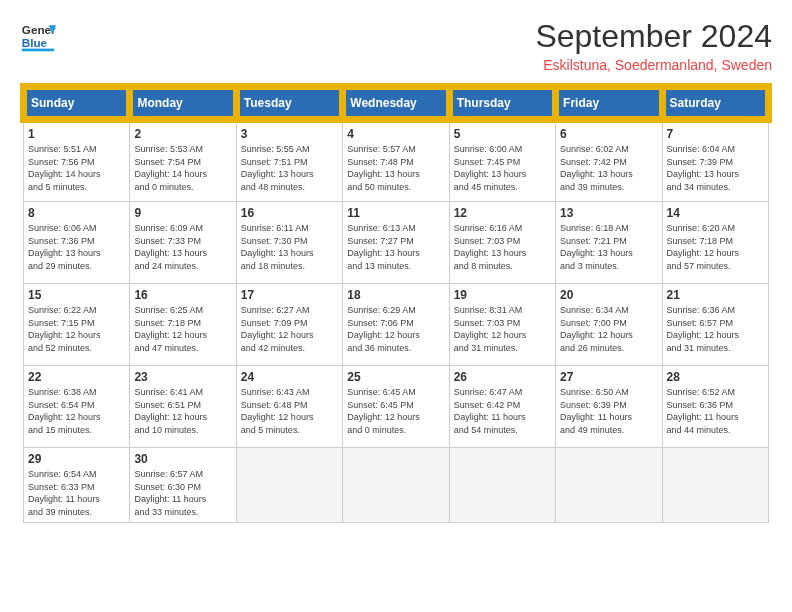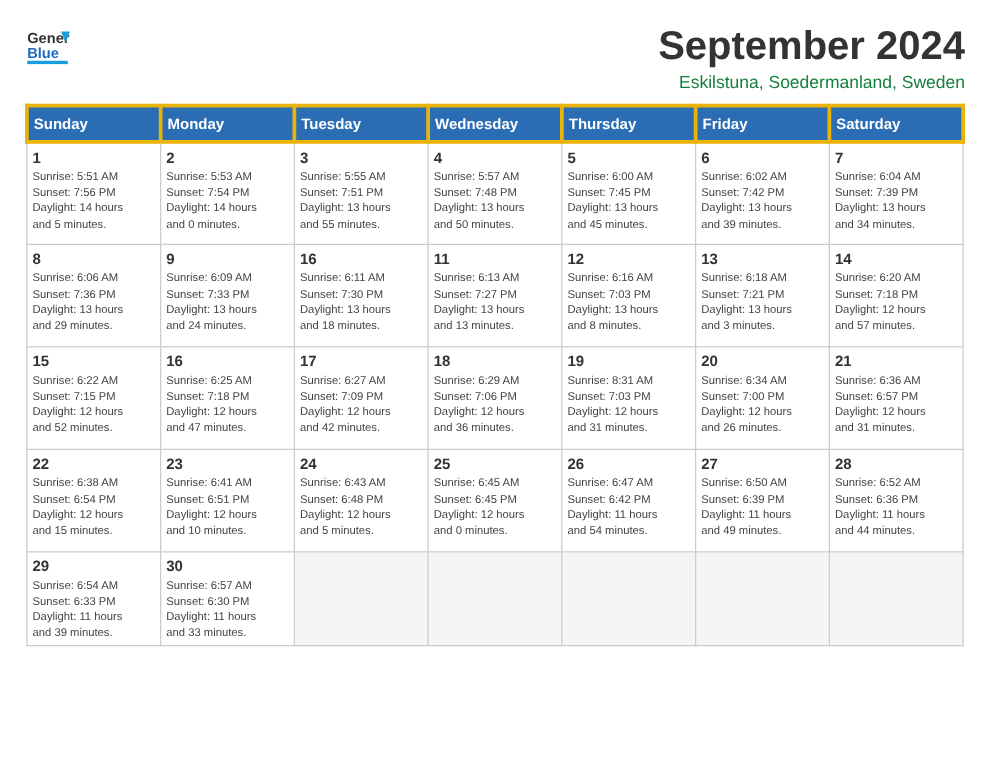--- a/index.html
+++ b/index.html
@@ -18,41 +18,41 @@
       display: flex;
       align-items: flex-start;
       justify-content: space-between;
       margin-bottom: 10px;
     }
     .title-block {
       text-align: right;
     }
     .main-title {
       font-size: 32px;
-      font-weight: bold;
+      font-weight: normal;
       color: #333;
     }
     .subtitle {
       font-size: 14px;
-      color: #15803d;
+      color: #ef4444;
       margin-top: 2px;
     }
     table {
       width: 100%;
       border-collapse: collapse;
       font-size: 10px;
     }
     thead tr th {
       background: #2a6db5;
       color: #fff;
       padding: 6px 4px;
       text-align: left;
       font-size: 12px;
       font-weight: bold;
-      border: 3px solid #eab308;
+      border: 7px solid #eab308;
     }
     tbody tr td {
       border: 1px solid #ccc;
       padding: 4px 4px;
       vertical-align: top;
       width: calc(100% / 7);
       height: 82px;
     }
     tbody tr td.empty {
       background: #f5f5f5;
@@ -131,21 +131,21 @@
             <div class="day-info">Sunrise: 5:53 AM</div>
             <div class="day-info">Sunset: 7:54 PM</div>
             <div class="day-info">Daylight: 14 hours</div>
             <div class="day-info">and 0 minutes.</div>
           </td>
           <td>
             <span class="day-num">3</span>
             <div class="day-info">Sunrise: 5:55 AM</div>
             <div class="day-info">Sunset: 7:51 PM</div>
             <div class="day-info">Daylight: 13 hours</div>
-            <div class="day-info">and 55 minutes.</div>
+            <div class="day-info">and 48 minutes.</div>
           </td>
           <td>
             <span class="day-num">4</span>
             <div class="day-info">Sunrise: 5:57 AM</div>
             <div class="day-info">Sunset: 7:48 PM</div>
             <div class="day-info">Daylight: 13 hours</div>
             <div class="day-info">and 50 minutes.</div>
           </td>
           <td>
             <span class="day-num">5</span>

